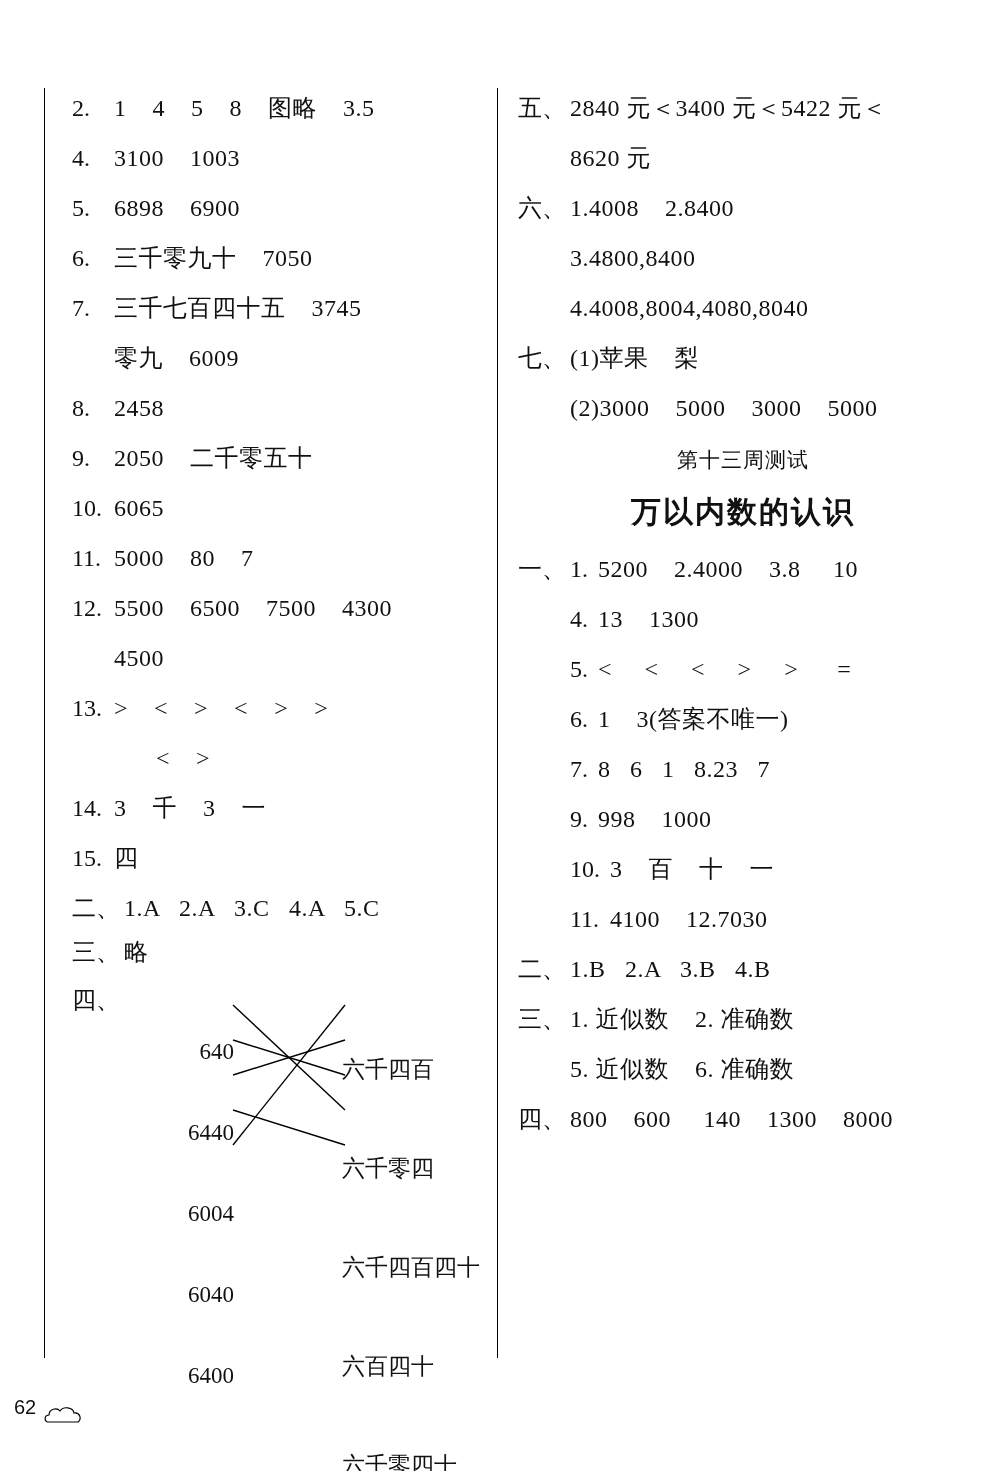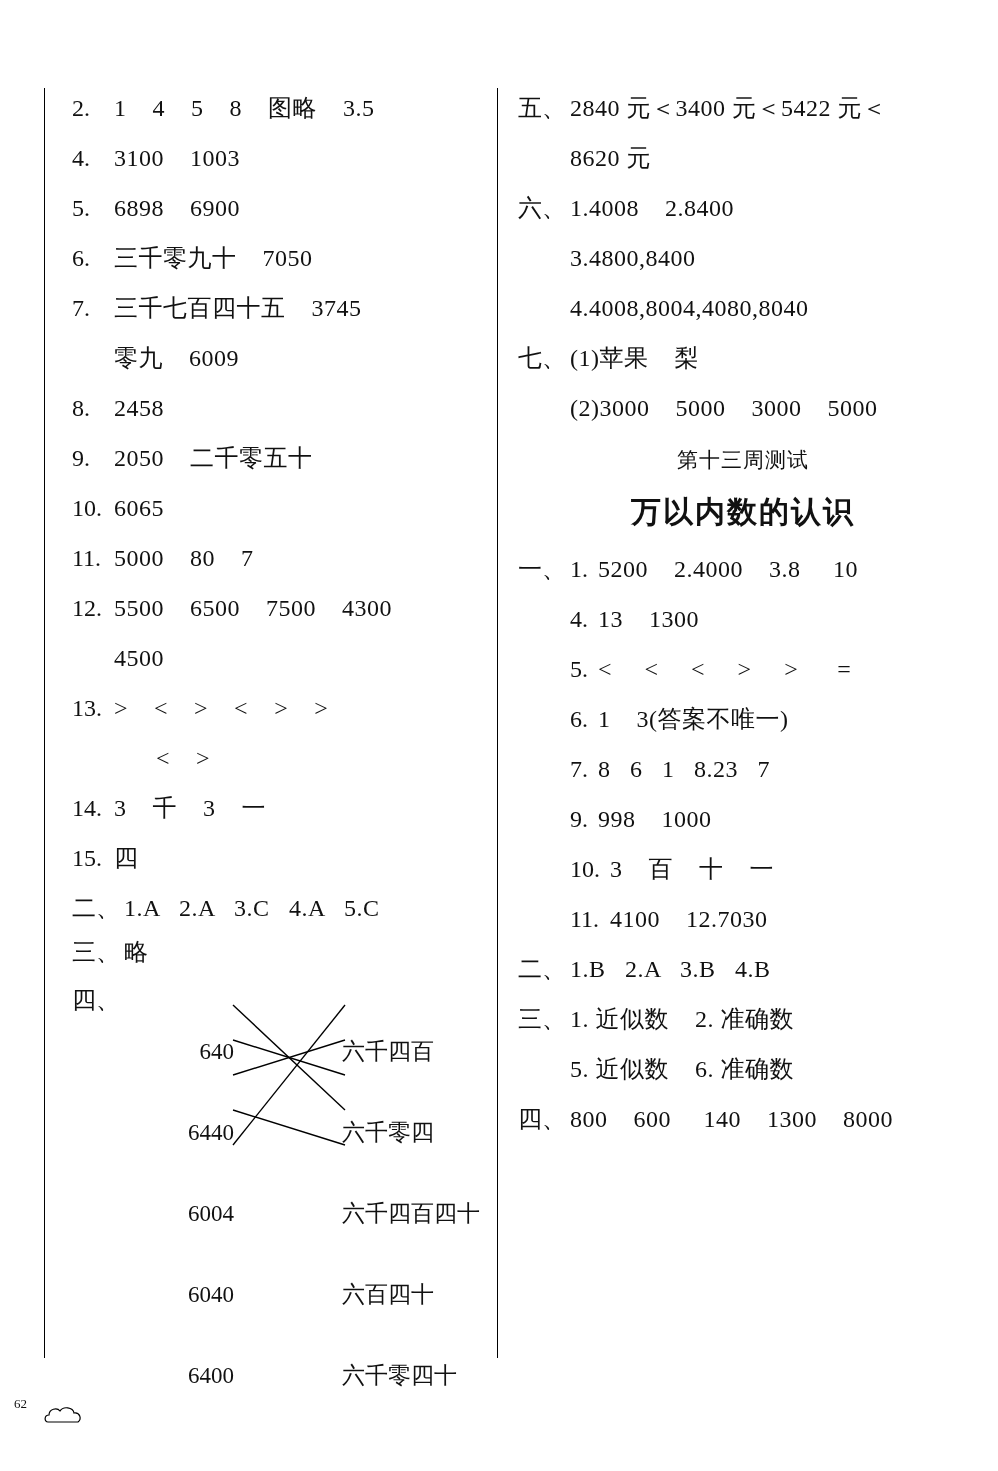--- a/index.html
+++ b/index.html
@@ -107,36 +107,37 @@
   .match-right {
     position: absolute;
     left: 218px;
     top: 0;
     font-size: 23px;
   }
   .match-right div {
     height: 35px;
     line-height: 35px;
     white-space: pre;
+    margin-top: 18px;
   }
   .match-svg {
     position: absolute;
     left: 105px;
     top: 0;
     width: 120px;
     height: 180px;
   }
 
   
   .folio {
     position: absolute;
     left: 14px;
     top: 1396px;
-    font-size: 13px;
-    font-family: Liberation Serif, serif;
+    font-size: 20px;
+    font-family: Liberation Sans, sans-serif;
   }
   .cloud {
     position: absolute;
     left: 44px;
     top: 1404px;
     width: 44px;
     height: 24px;
   }
 </style>
 </head>

